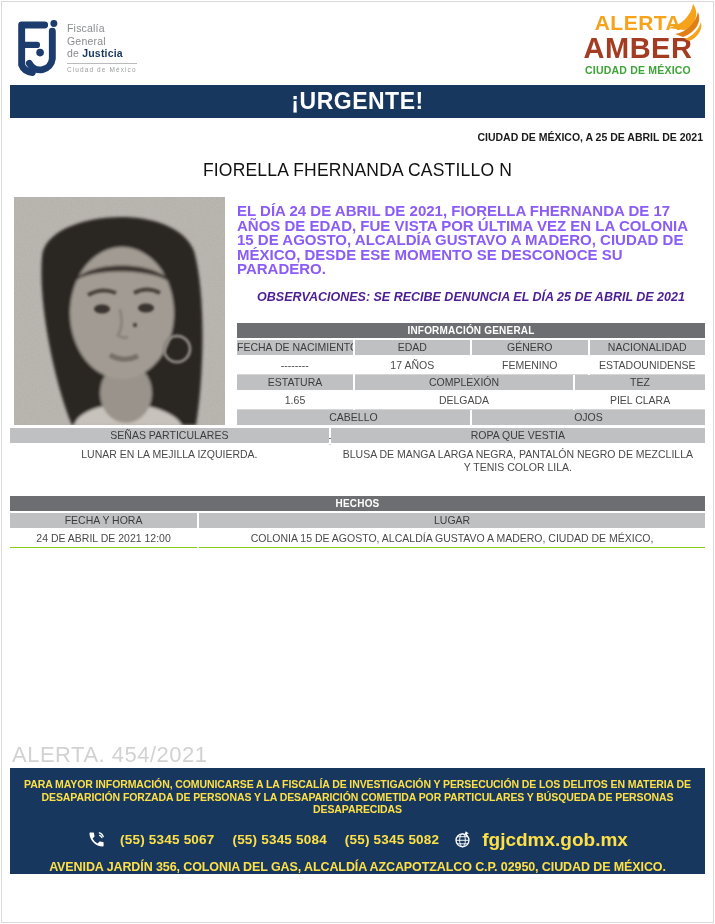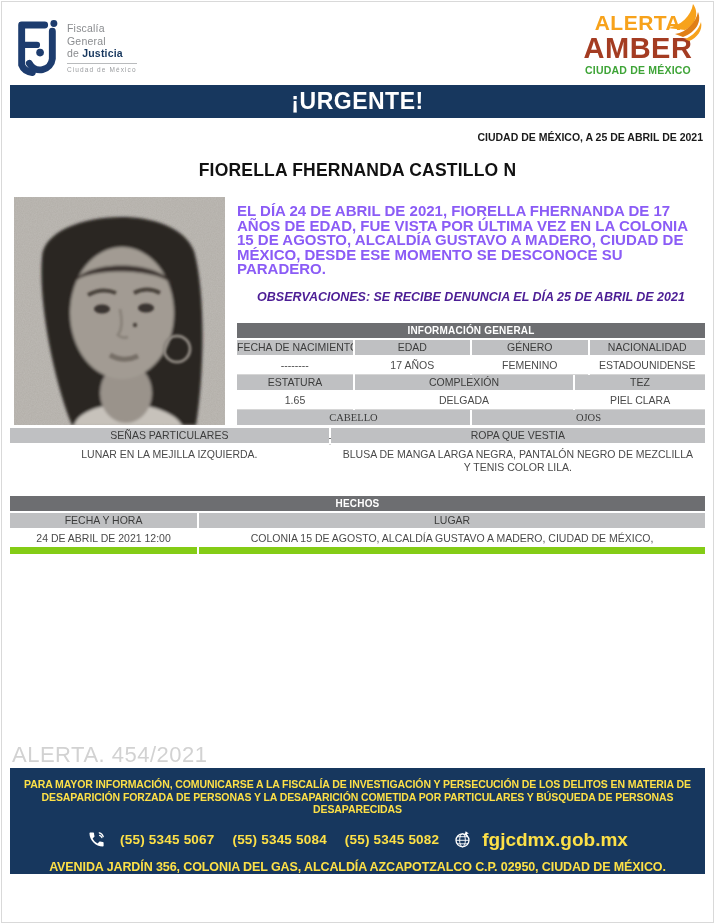--- a/index.html
+++ b/index.html
@@ -24,21 +24,21 @@
   .amber-l2{font-size:29px;font-weight:bold;color:var(--amber-red);letter-spacing:.5px;margin-top:1px;}
   .amber-l3{font-size:10.5px;font-weight:bold;color:var(--amber-green);margin-top:2px;letter-spacing:.2px;}
   .amber-swoosh{position:absolute;right:-8px;top:-10px;}
 
   
   .urgent-bar{position:absolute;left:10px;right:10px;top:85px;height:33px;background:var(--navy);
     color:#fff;font-size:23px;font-weight:bold;display:flex;align-items:center;justify-content:center;letter-spacing:.5px;}
 
   .dateline{position:absolute;right:12px;top:131px;font-size:10.5px;font-weight:bold;color:#1a1a1a;}
 
-  .person-name{position:absolute;left:0;right:0;top:160px;text-align:center;font-size:17.5px;font-weight:bold;color:#111;letter-spacing:.2px;}
+  .person-name{position:absolute;left:0;right:0;top:160px;text-align:center;font-size:17.5px;font-weight:normal;color:#111;letter-spacing:.2px;}
 
   
   .photo{position:absolute;left:14px;top:197px;width:211px;height:228px;overflow:hidden;background:#b3afa9;}
 
   
   .right-col{position:absolute;left:237px;top:204px;width:468px;}
   .desc{font-size:15px;font-weight:bold;color:#8b5cf6;text-align:left;line-height:14.6px;}
   .obs{font-size:12.5px;font-weight:bold;color:#4c1d95;text-align:center;margin-top:13px;font-style:italic;}
 
   
@@ -49,21 +49,21 @@
     white-space:nowrap;overflow:hidden;}
   .td{background:#fff;color:#4a4a4a;font-size:10.5px;text-align:center;padding:4px 2px 3px;border-bottom:1px solid #d6d6d6;}
   .info-table{margin-top:17px;border-top:2px solid #fff;}
   .info-table .grid{margin-top:0;}
   .rowgap{height:2px;}
 
   .senas-block{position:absolute;left:10px;right:10px;top:428px;}
   .senas-block .td{border-bottom:none;padding:5px 8px 2px;line-height:12.5px;}
 
   .hechos-block{position:absolute;left:10px;right:10px;top:496px;}
-  .hechos-block .td{border-bottom:7px solid #84cc16;}
+  .hechos-block .td{border-bottom:1px solid #84cc16;}
 
   
   .alert-number{position:absolute;left:12px;top:742px;font-size:22px;color:var(--alert-gray);letter-spacing:.5px;}
 
   
   .footer{position:absolute;left:10px;right:10px;top:768px;height:106px;background:var(--navy);color:#fde047;text-align:center;}
   .footer-info{font-size:10.5px;font-weight:bold;line-height:12.5px;margin:10px 14px 0;letter-spacing:-.1px;}
   .contact-row{display:flex;align-items:center;justify-content:center;gap:10px;margin-top:13px;}
   .contact-row .phone-num{font-size:13.5px;font-weight:bold;letter-spacing:.2px;margin:0 4px;}
   .site{font-size:19px;font-weight:bold;}
@@ -172,21 +172,21 @@
       <div class="grid" style="grid-template-columns:25fr 47fr 28fr;">
         <div class="th">ESTATURA</div>
         <div class="th">COMPLEXIÓN</div>
         <div class="th">TEZ</div>
       </div>
       <div class="grid" style="grid-template-columns:25fr 47fr 28fr;">
         <div class="td">1.65</div>
         <div class="td">DELGADA</div>
         <div class="td">PIEL CLARA</div>
       </div>
-      <div class="grid" style="grid-template-columns:50fr 50fr;font-family:Liberation Serif, serif;">
+      <div class="grid" style="grid-template-columns:50fr 50fr;">
         <div class="th">CABELLO</div>
         <div class="th">OJOS</div>
       </div>
       <div class="grid" style="grid-template-columns:50fr 50fr;">
         <div class="td">CAFE CLARO, PEQUEÑOS</div>
       </div>
     </div>
   </div>
 
   <div class="senas-block">

